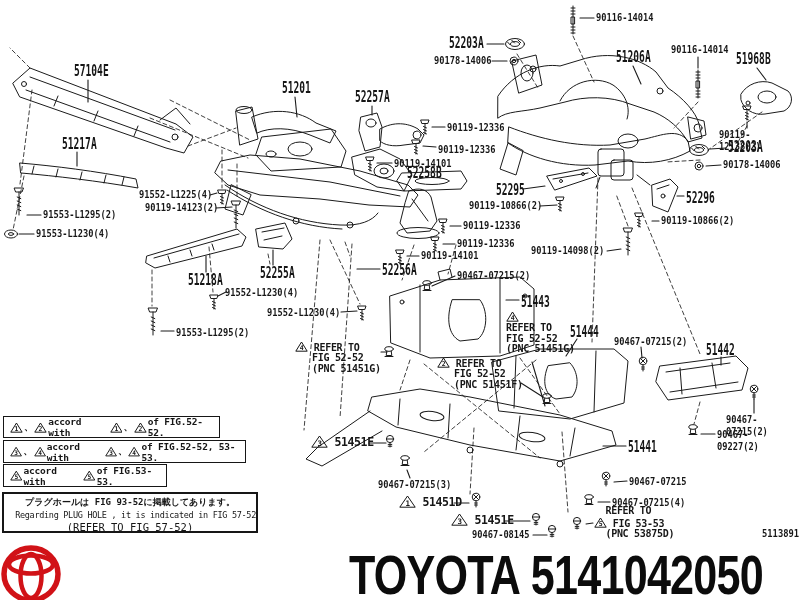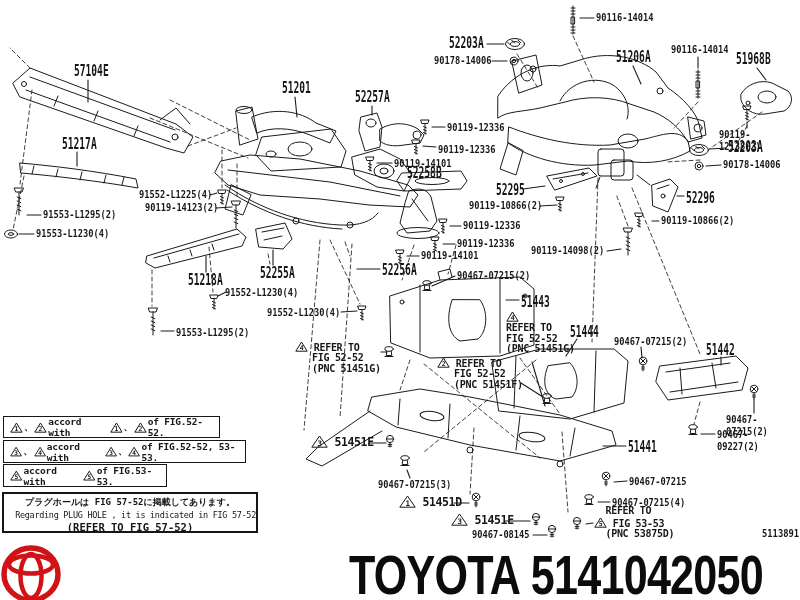--- a/index.html
+++ b/index.html
@@ -22,21 +22,21 @@
   .ref svg{vertical-align:-1.5px;}
   .hang{padding-left:17px;text-indent:-17px;}
   .code{font-size:11px;transform:scaleX(.8);font-weight:bold;}
   .leg-row{position:absolute;border:1px solid #161616;display:flex;align-items:center;
            padding-left:5px;font-size:9.5px;font-weight:bold;color:#161616;letter-spacing:-0.2px;}
   .leg-row svg{vertical-align:-2px;margin:0 1px;}
   .note-box{position:absolute;left:2px;top:492px;width:256px;height:41px;border:2px solid #161616;
             text-align:center;color:#161616;padding-top:2px;box-sizing:border-box;}
   .note-jp{font-size:9px;font-weight:bold;line-height:13px;}
   .note-en{font-size:8.5px;line-height:12px;letter-spacing:-0.3px;text-align:right;}
-  .note-ref{font-size:10.5px;font-weight:bold;line-height:13px;}
+  .note-ref{font-size:10.5px;font-weight:normal;line-height:13px;}
   .brandline{position:absolute;left:349px;top:542px;font-family:"Liberation Sans",sans-serif;
              font-weight:bold;font-size:56px;color:#0c0c0c;transform:scaleX(.77);
              transform-origin:left top;letter-spacing:-1px;white-space:nowrap;}
   .brandline .num{margin-left:14px;}
   #logo{position:absolute;left:1px;top:544px;}
 </style>
 </head>
 <body>
 
 <div class="stage">
@@ -442,21 +442,21 @@
     <div class="leg-row" style="left:3px;top:464px;width:157px;height:21px;"><svg width="13" height="11" viewBox="0 0 13 11">
           <path d="M6.5,1 L12.2,10.2 L0.8,10.2 Z" fill="none" stroke="#161616" stroke-width="1"></path>
           <text x="6.5" y="8.8" font-size="6.5" font-weight="bold" text-anchor="middle" fill="#161616">5</text>
         </svg>  accord with  <svg width="13" height="11" viewBox="0 0 13 11">
           <path d="M6.5,1 L12.2,10.2 L0.8,10.2 Z" fill="none" stroke="#161616" stroke-width="1"></path>
           <text x="6.5" y="8.8" font-size="6.5" font-weight="bold" text-anchor="middle" fill="#161616">5</text>
         </svg>  of FIG.53-53.</div>
   </div>
 
   <div class="note-box">
-    <div class="note-jp">プラグホールは FIG 57-52に掲載してあります。</div>
+    <div class="note-jp">プラグホールは FIG 93-52に掲載してあります。</div>
     <div class="note-en">Regarding PLUG HOLE , it is indicated in FIG 57-52</div>
     <div class="note-ref">(REFER TO FIG 57-52)</div>
   </div>
 
   <div class="callout code" style="left:762px;top:528px;">5113891</div>
 
   <svg id="logo" width="60" height="58" viewBox="0 0 60 58">
     <g fill="none" stroke="#d11217">
       <ellipse cx="30" cy="30" rx="27" ry="26" stroke-width="5.5"></ellipse>
       <ellipse cx="30" cy="32" rx="10.5" ry="22" stroke-width="4.5"></ellipse>

